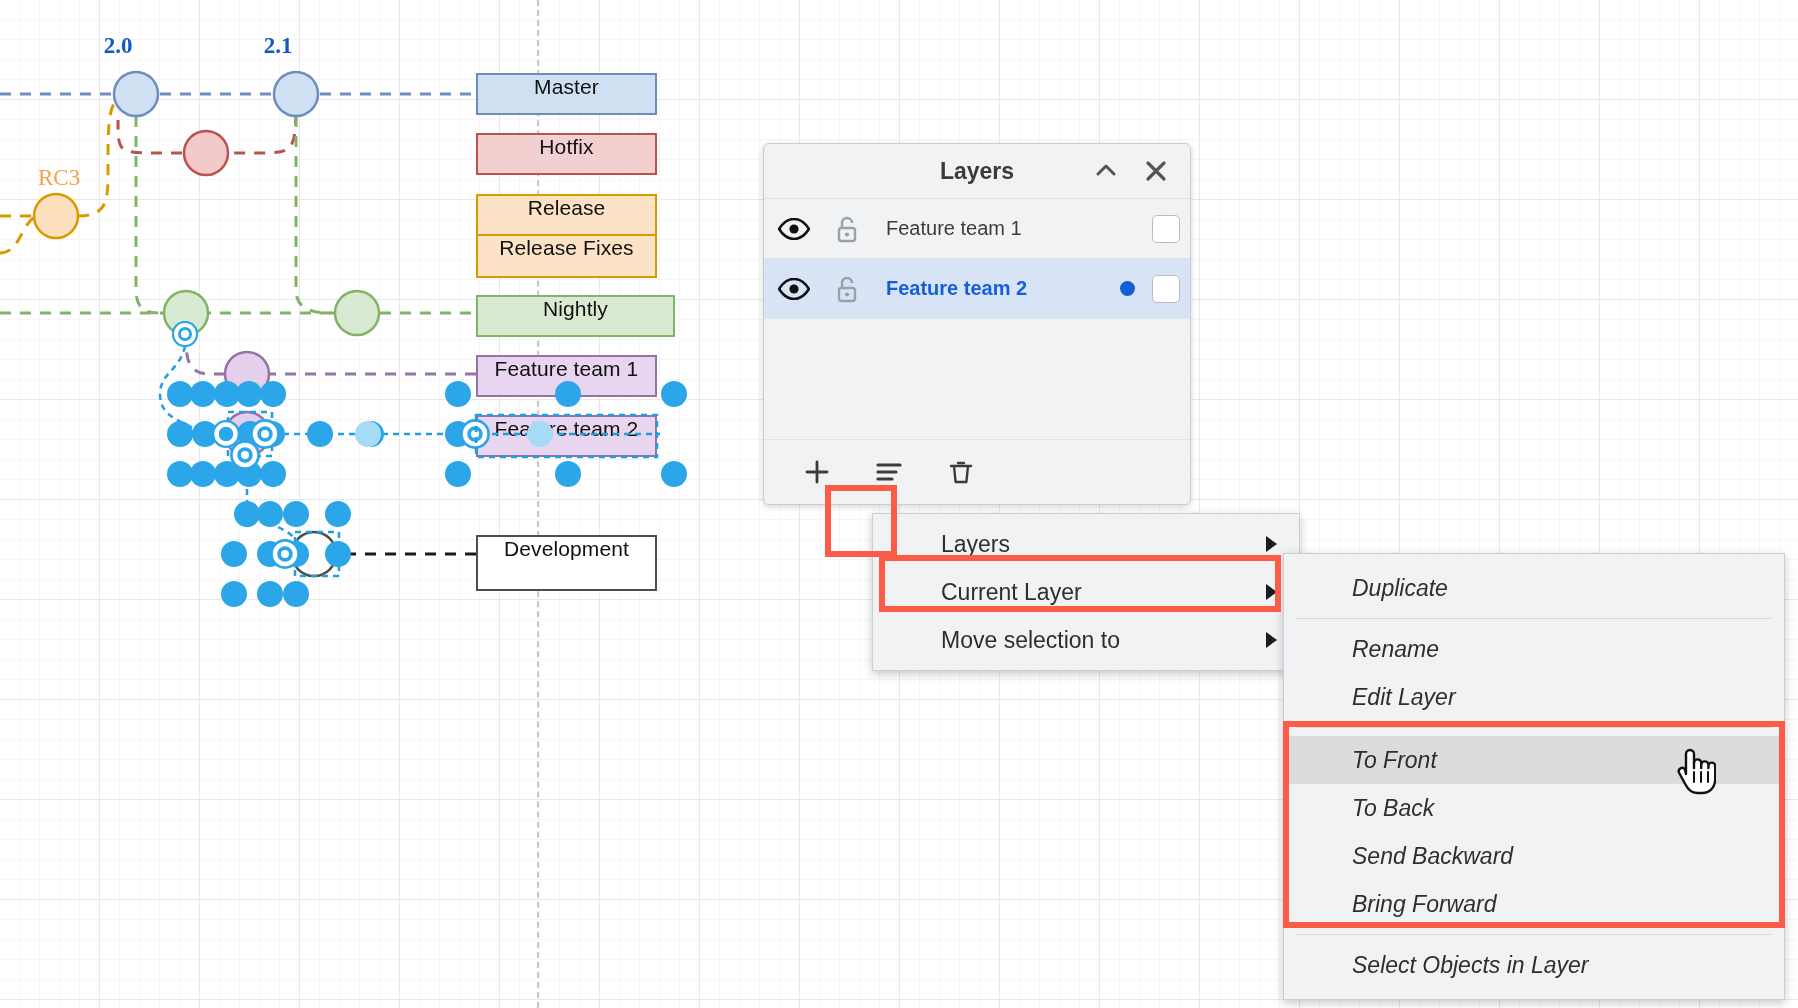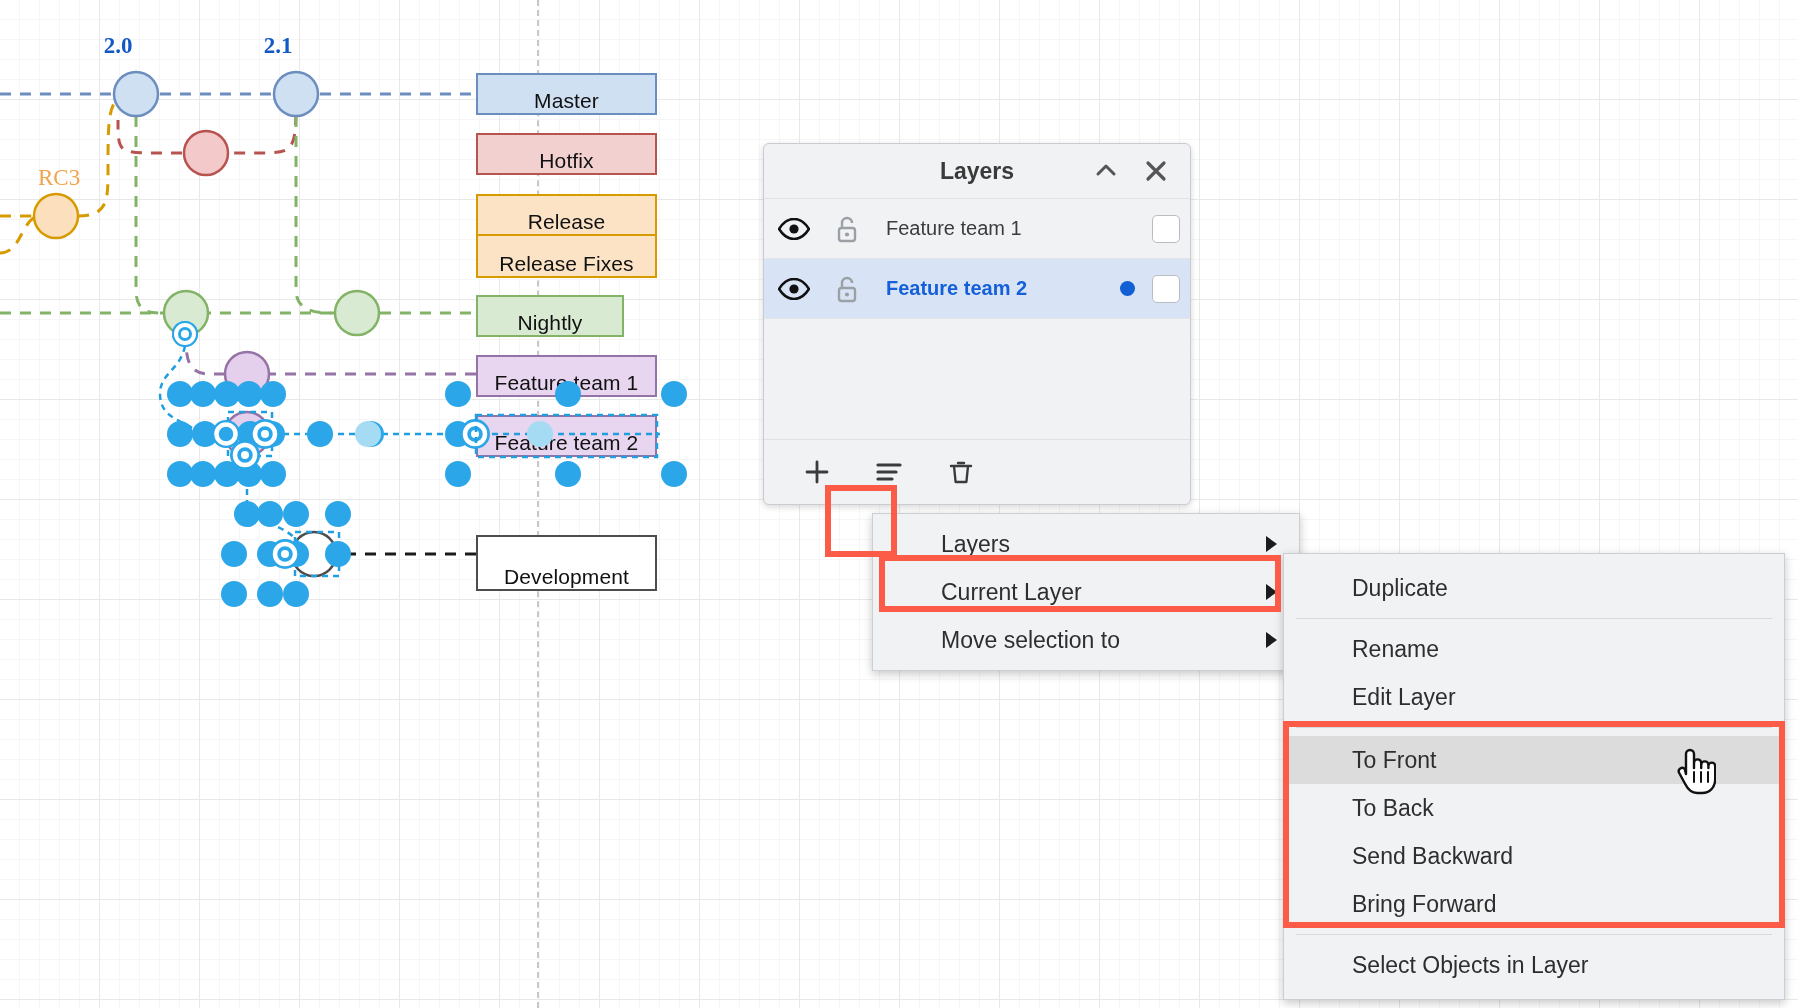--- a/index.html
+++ b/index.html
@@ -27,21 +27,21 @@
     border-left:2px dashed #c8c8c8;
   }
 
   svg.layer{position:absolute;left:0;top:0;width:1798px;height:1008px;overflow:visible;}
   #graph-svg{z-index:2;}
   #handles-svg{z-index:6;}
 
   
   .blabel{
     position:absolute;z-index:3;box-sizing:border-box;
-    display:flex;align-items:flex-end;justify-content:center;
+    display:flex;align-items:flex-start;justify-content:center;
     font-size:21px;color:#111111;
     letter-spacing:.1px;
   }
 
   
   .tag{position:absolute;z-index:4;font-weight:bold;font-size:23px;font-family:Liberation Serif, serif;}
 
   
   #layers-panel{
     position:absolute;left:763px;top:143px;width:428px;height:362px;
@@ -95,21 +95,21 @@
   .mitem{
     display:flex;align-items:center;position:relative;
     height:48px;padding:0 20px 0 68px;font-size:23px;color:#2e2e2e;white-space:nowrap;
   }
   .mitem.hl{background:#dcdcdc;margin-top:8px;}
   .msep{height:1px;background:#d7d9dc;margin:6px 12px;}
   .marrow{position:absolute;right:22px;top:50%;transform:translateY(-50%);
           width:0;height:0;border-left:11px solid #1c1c1c;border-top:8px solid transparent;border-bottom:8px solid transparent;}
 
   #menu1{left:872px;top:513px;width:428px;padding:6px 0;}
-  #menu2{left:1283px;top:553px;width:502px;padding:10px 0;}
+  #menu2{left:1283px;top:553px;width:502px;padding:10px 0;font-style:italic;}
 
   
   #cursor{position:absolute;left:1674px;top:744px;z-index:80;}
 </style>
 </head>
 <body>
 
 <div id="canvas">
   <div id="pagebreak"></div>
 
@@ -140,21 +140,21 @@
   </div>
   <div class="blabel" style="left:476px;top:133px;width:181px;height:42px;background:#f3d0d0;border:2px solid #b85450;">
     <span>Hotfix</span>
   </div>
   <div class="blabel" style="left:476px;top:194px;width:181px;height:42px;background:#fce3c6;border:2px solid #d79b00;">
     <span>Release</span>
   </div>
   <div class="blabel" style="left:476px;top:236px;width:181px;height:42px;background:#fce3c6;border:2px solid #d79b00;border-top:none;">
     <span>Release Fixes</span>
   </div>
-  <div class="blabel" style="left:476px;top:295px;width:148px;height:42px;background:#d9ead3;border:2px solid #82b366;">
+  <div class="blabel" style="left:476px;top:295px;width:199px;height:42px;background:#d9ead3;border:2px solid #82b366;">
     <span>Nightly</span>
   </div>
   <div class="blabel" style="left:476px;top:355px;width:181px;height:42px;background:#e8d5ef;border:2px solid #9673a6;">
     <span>Feature team 1</span>
   </div>
   <div class="blabel" style="left:476px;top:415px;width:181px;height:42px;background:#e8d5ef;border:2px solid #9673a6;">
     <span>Feature team 2</span>
   </div>
   <div class="blabel" style="left:476px;top:535px;width:181px;height:56px;background:#ffffff;border:2px solid #4d4d4d;">
     <span>Development</span>

